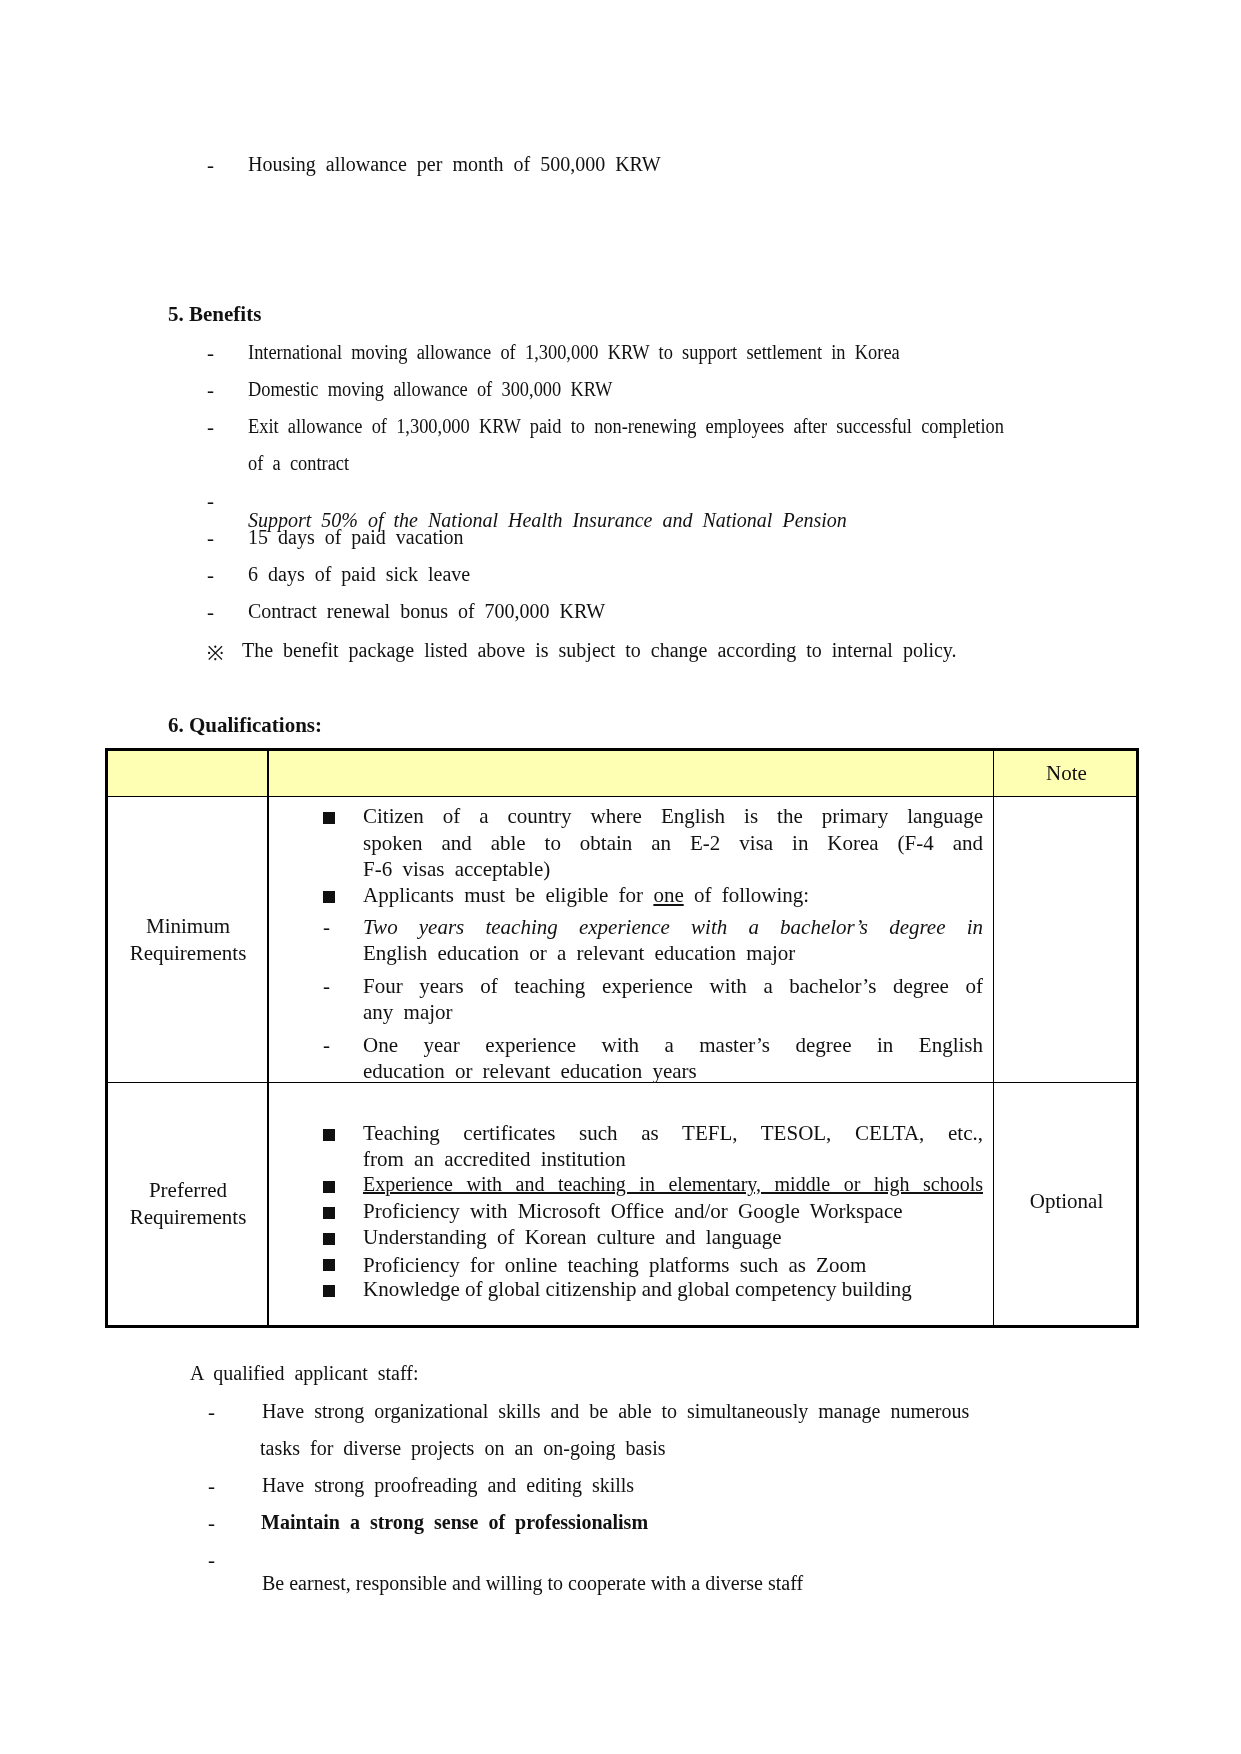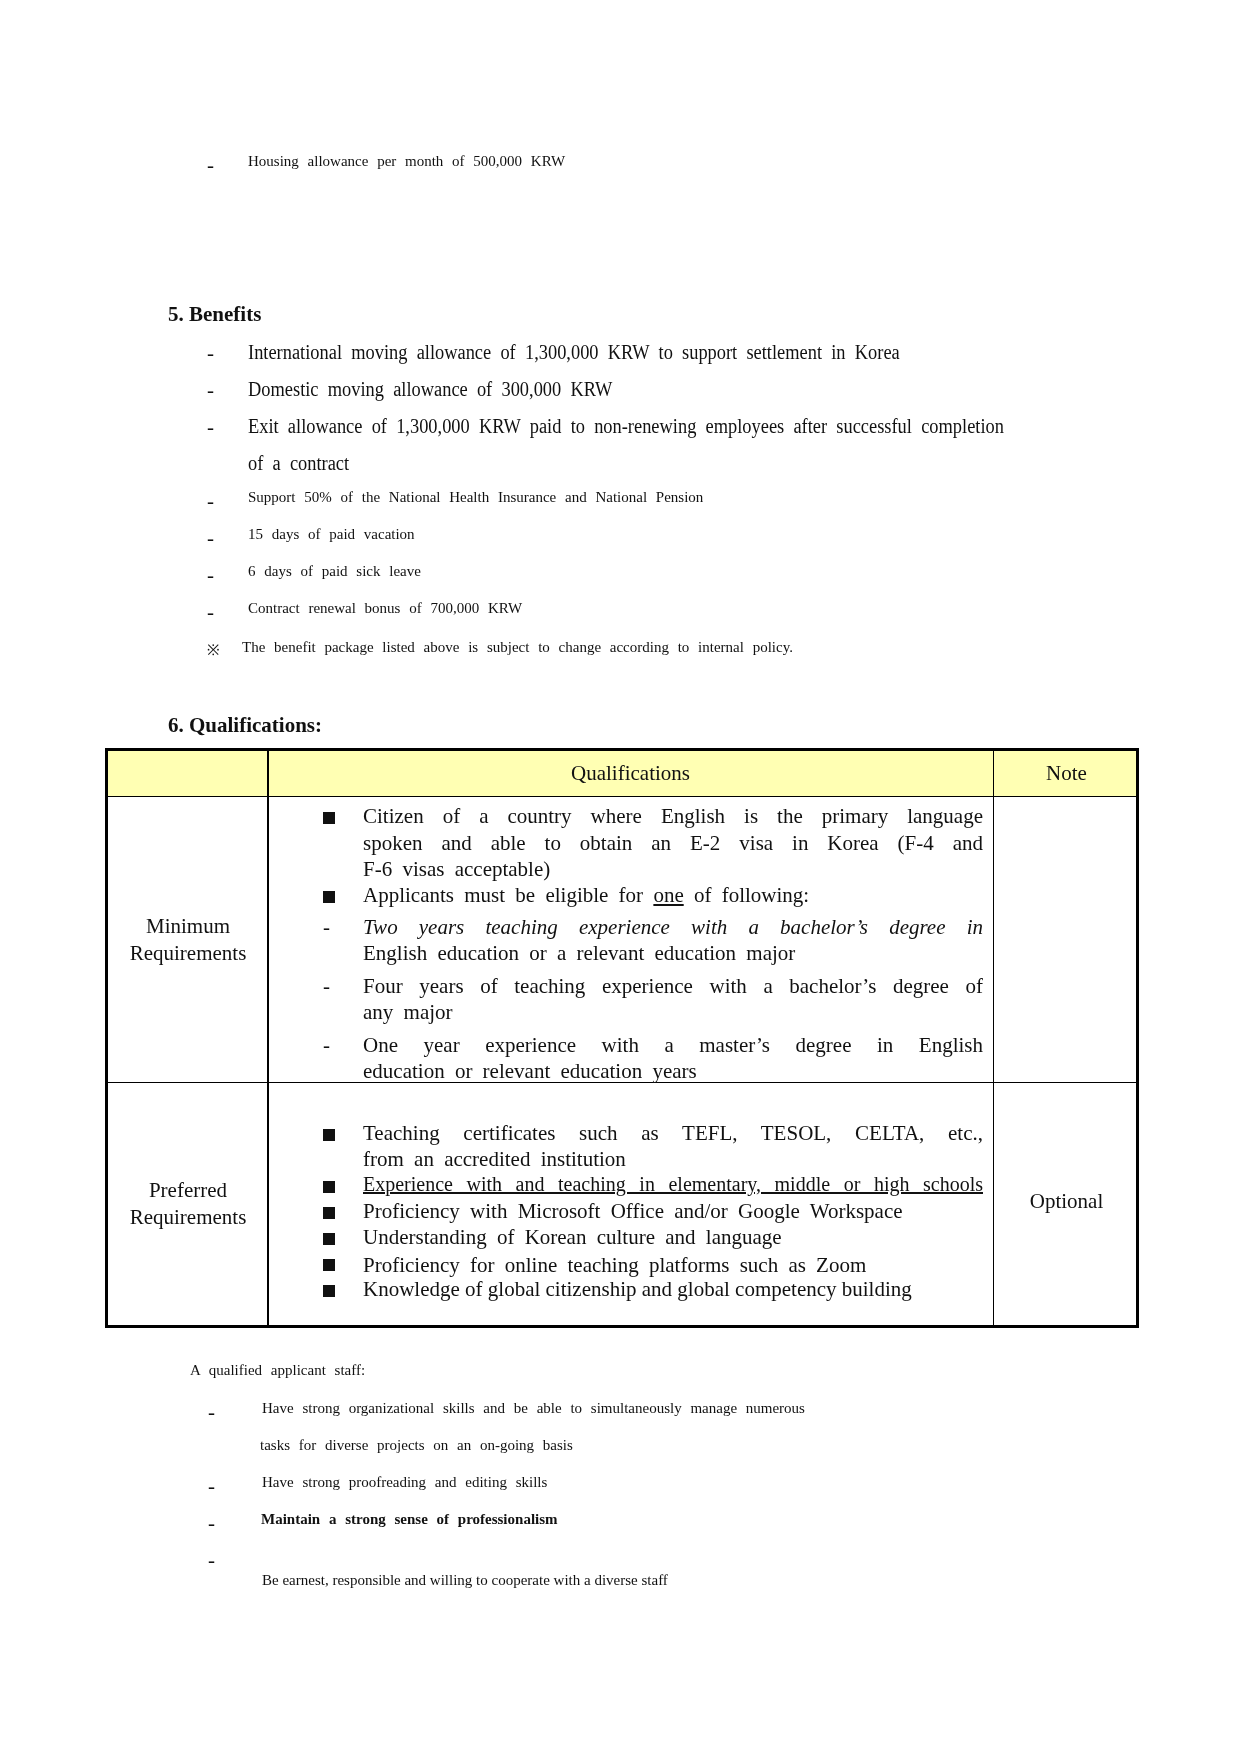--- a/index.html
+++ b/index.html
@@ -2,21 +2,21 @@
 <html><head>
   <meta charset="utf-8">
   <style>
     html, body { margin: 0; padding: 0; background: #ffffff; }
     body {
       width: 1241px; height: 1754px; position: relative; overflow: hidden;
       font-family: "Liberation Serif", "DejaVu Serif", serif;
       color: #111111;
     }
     .dash { position: absolute; font-size: 21px; }
-    .txt { position: absolute; font-size: 15px; white-space: nowrap; }
+    .txt { position: absolute; font-size: 20px; white-space: nowrap; }
     .cond { font-size: 20px; transform: scaleX(0.92); transform-origin: left center; }
     .h { position: absolute; font-size: 21px; font-weight: bold; white-space: nowrap; }
     .wordsp { word-spacing: 5px; }
 
     
     .qtable {
       position: absolute; left: 105px; top: 748px; width: 1034px; height: 580px;
       border: 3px solid #000; box-sizing: border-box;
     }
     .qrow-head {
@@ -55,21 +55,21 @@
     <span class="dash" style="left:207px; top:378px;">-</span>
     <span class="txt cond wordsp" style="left:248px; top:378px;">Domestic moving allowance of 300,000 KRW</span>
   </div>
   <div>
     <span class="dash" style="left:207px; top:415px;">-</span>
     <span class="txt cond wordsp" style="left:248px; top:415px;">Exit allowance of 1,300,000 KRW paid to non-renewing employees after successful completion</span>
     <span class="txt cond wordsp" style="left:248px; top:452px;">of a contract</span>
   </div>
   <div>
     <span class="dash" style="left:207px; top:489px;">-</span>
-    <span class="txt wordsp" style="left:248px; top:489px;">Support 50% of the National Health Insurance and National Pension</span>
+    <span class="txt wordsp" style="left:248px; top:509px;font-style:italic;">Support 50% of the National Health Insurance and National Pension</span>
   </div>
   <div>
     <span class="dash" style="left:207px; top:526px;">-</span>
     <span class="txt wordsp" style="left:248px; top:526px;">15 days of paid vacation</span>
   </div>
   <div>
     <span class="dash" style="left:207px; top:563px;">-</span>
     <span class="txt wordsp" style="left:248px; top:563px;">6 days of paid sick leave</span>
   </div>
   <div>
@@ -80,21 +80,20 @@
     <span class="txt" style="left:207px; top:639px;">※</span>
     <span class="txt wordsp" style="left:242px; top:639px;">The benefit package listed above is subject to change according to internal policy.</span>
   </div>
 </section>
 
 <section>
   <div class="h" style="left:168px; top:713px;">6.  Qualifications:</div>
 
   <div class="qtable">
     <div class="qrow-head">
-      <span class="cell-text" style="left:160px; width:725px; top:10px;">Qualifications</span>
       <span class="cell-text" style="left:886px; width:145px; top:10px;">Note</span>
     </div>
     <div class="vline first"></div>
     <div class="vline second"></div>
     <div class="hline" style="top:331px;"></div>
 
     <div>
       <span class="cell-text" style="left:0; width:160px; top:163px;">Minimum</span>
       <span class="cell-text" style="left:0; width:160px; top:190px;">Requirements</span>
 

